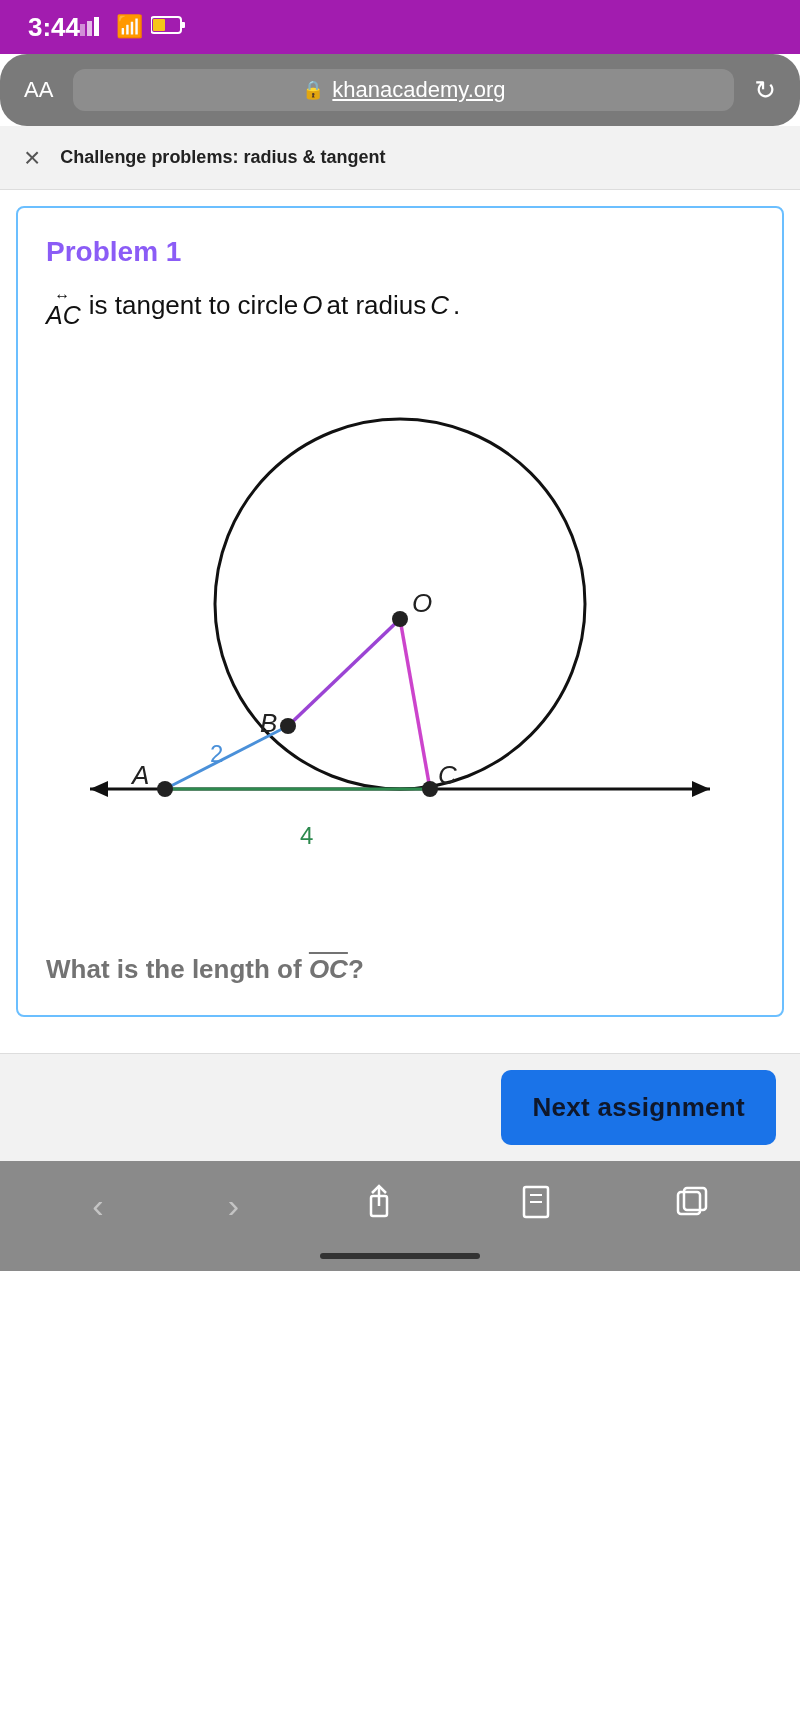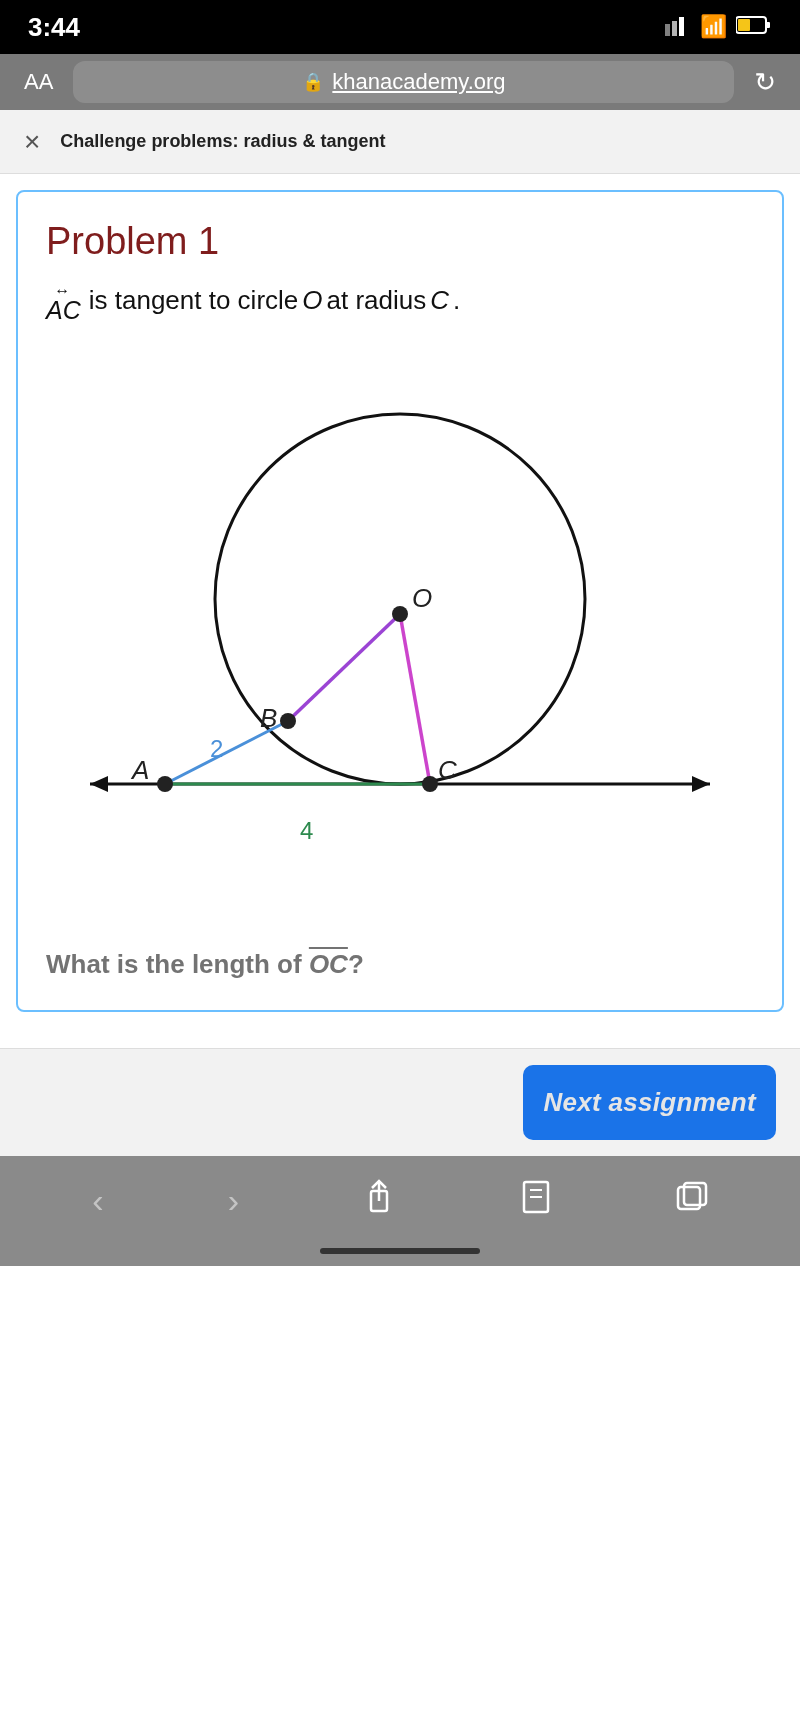--- a/index.html
+++ b/index.html
@@ -7,46 +7,46 @@
     body {
       width: 800px;
       min-height: 1732px;
       font-family: -apple-system, BlinkMacSystemFont, 'Helvetica Neue', Arial, sans-serif;
       background: #fff;
       overflow-x: hidden;
     }
 
     
     .status-bar {
-      background: #000000;
+      background: #a21caf;
       height: 54px;
       display: flex;
       align-items: center;
-      justify-content: space-between;
       padding: 0 28px;
     }
     .status-time {
       color: #fff;
       font-size: 26px;
       font-weight: 600;
     }
     .status-icons {
       display: flex;
       align-items: center;
       gap: 8px;
     }
 
     
     .browser-bar {
       background: #7a7a7a;
-      height: 56px;
+      height: 72px;
       display: flex;
       align-items: center;
       justify-content: space-between;
       padding: 0 24px;
+      border-radius: 27px;
     }
     .browser-aa {
       color: #fff;
       font-size: 22px;
       font-weight: 500;
     }
     .browser-url-container {
       display: flex;
       align-items: center;
       gap: 8px;
@@ -102,23 +102,23 @@
     
     .problem-card {
       border: 2px solid #6bbfff;
       border-radius: 8px;
       padding: 28px 28px 20px 28px;
       background: #fff;
       margin-bottom: 20px;
     }
 
     .problem-title {
-      font-size: 38px;
-      font-weight: 400;
-      color: #7f1d1d;
+      font-size: 28px;
+      font-weight: 700;
+      color: #8b5cf6;
       margin-bottom: 18px;
     }
 
     .problem-statement {
       font-size: 26px;
       color: #111;
       margin-bottom: 24px;
       line-height: 1.5;
       display: flex;
       align-items: flex-start;
@@ -149,29 +149,28 @@
     
     .bottom-bar {
       background: #f2f2f2;
       padding: 16px 24px;
       display: flex;
       justify-content: flex-end;
       border-top: 1px solid #ddd;
     }
     .next-assignment-btn {
       background: #1a73e8;
-      color: #e5e5e5;
+      color: #0f172a;
       border: none;
       border-radius: 10px;
-      padding: 22px 20px;
+      padding: 22px 31px;
       font-size: 26px;
       font-weight: 600;
       cursor: pointer;
       letter-spacing: 0.3px;
-      font-style: italic;
     }
 
     
     .bottom-nav {
       background: #8a8a8a;
       height: 110px;
       display: flex;
       align-items: center;
       justify-content: space-around;
       padding: 0 30px;

